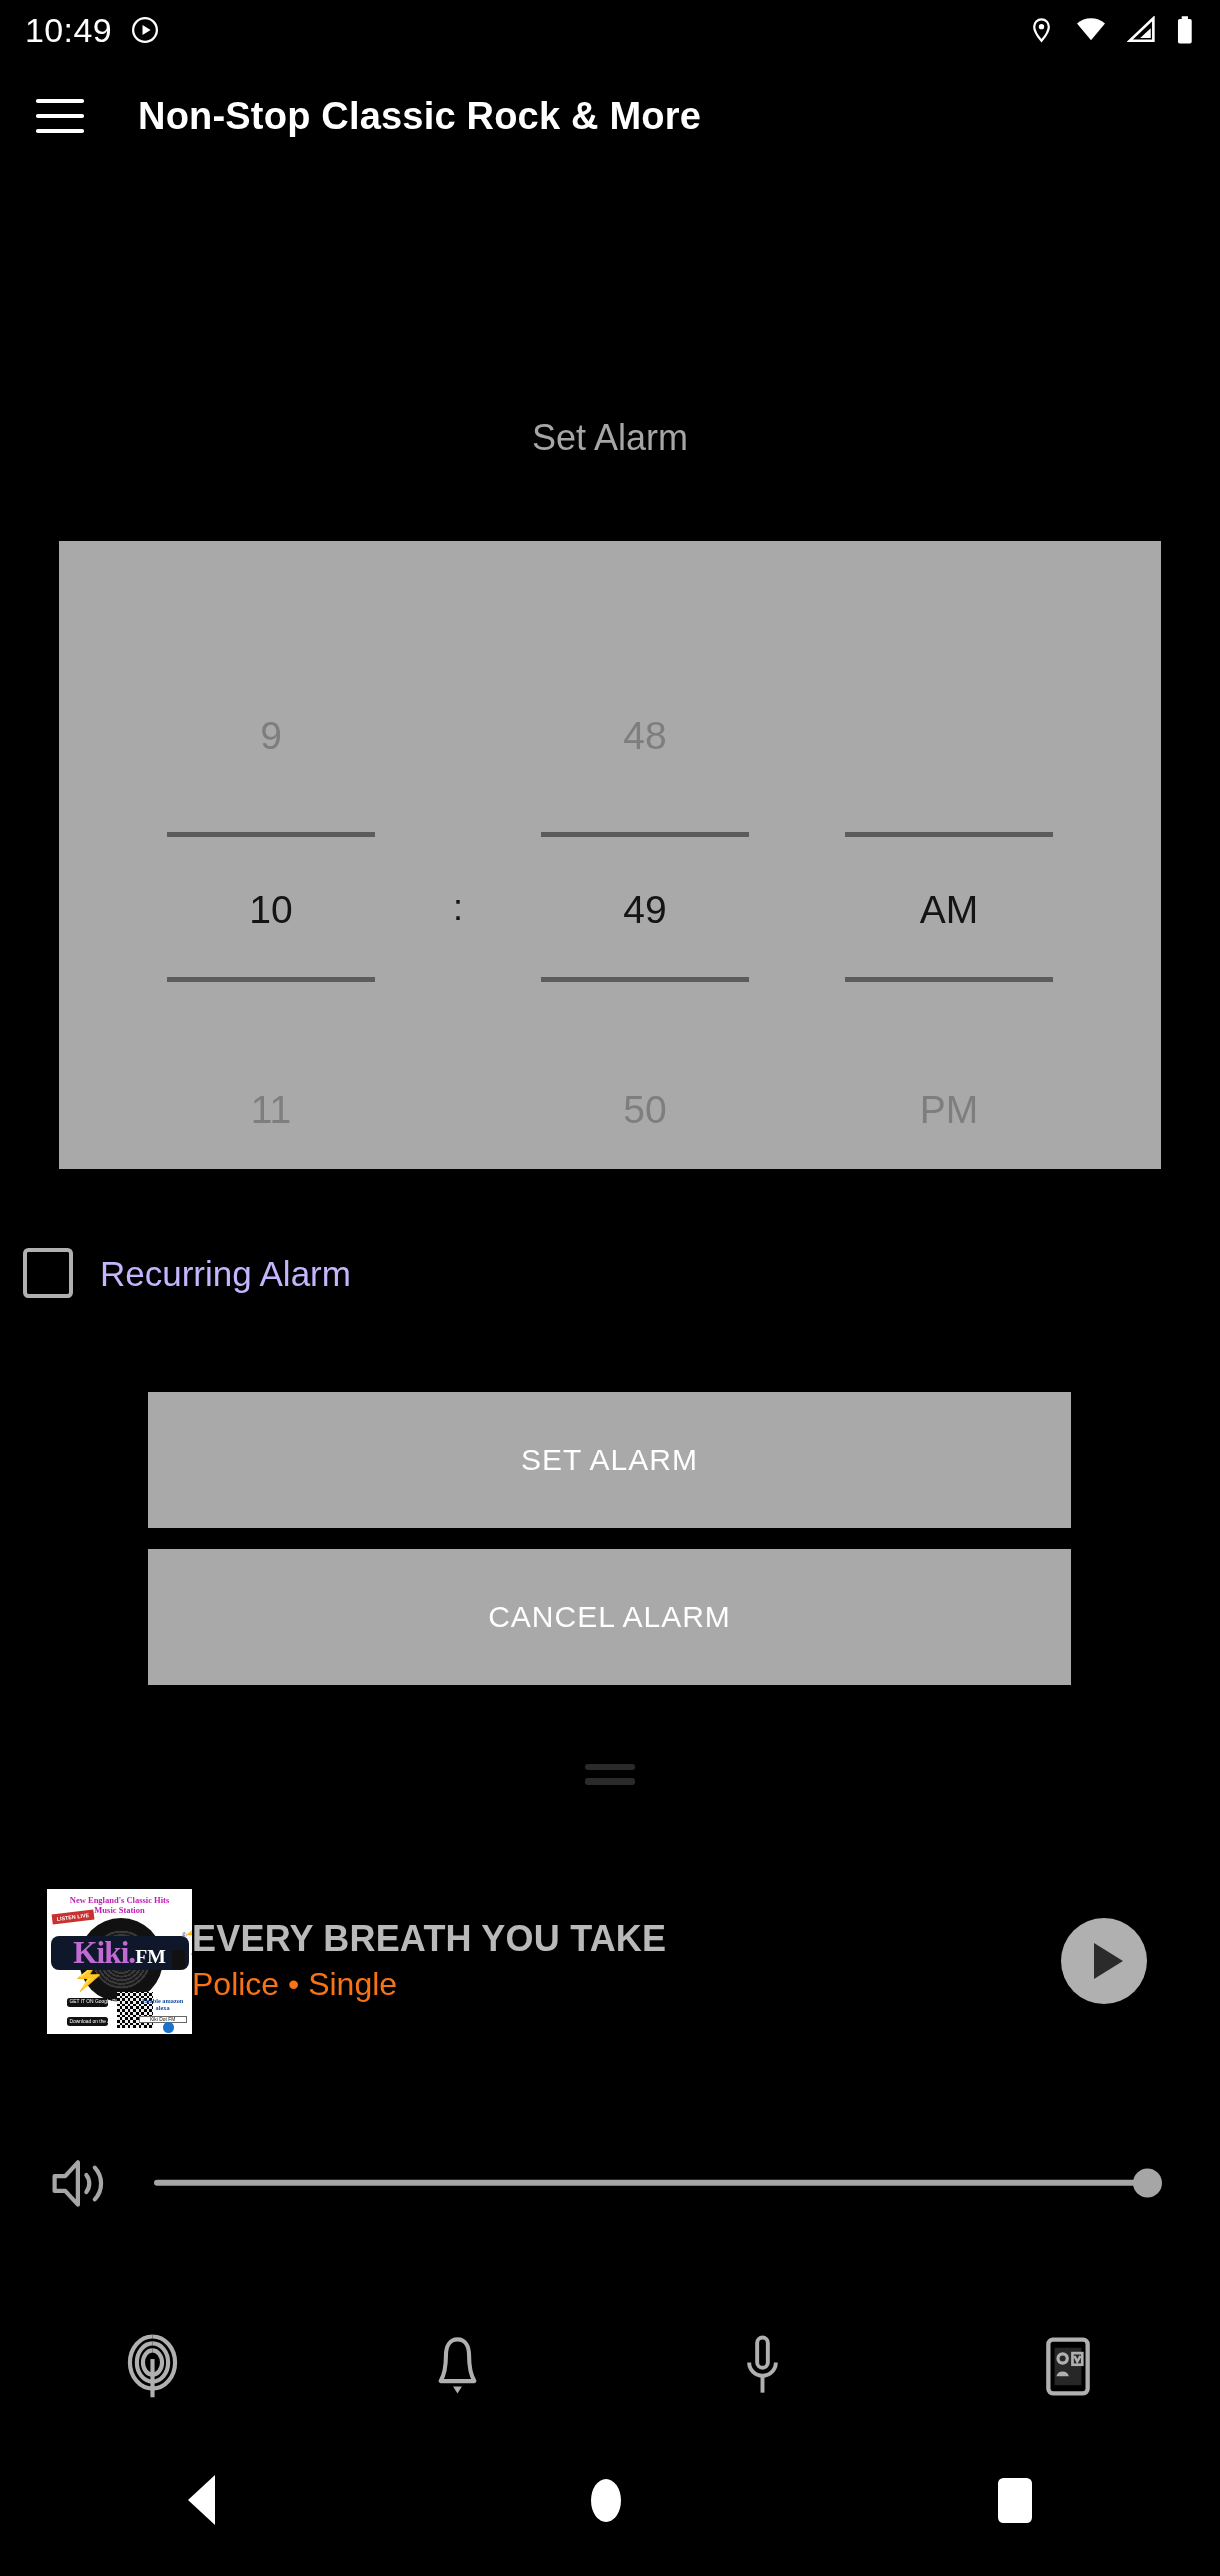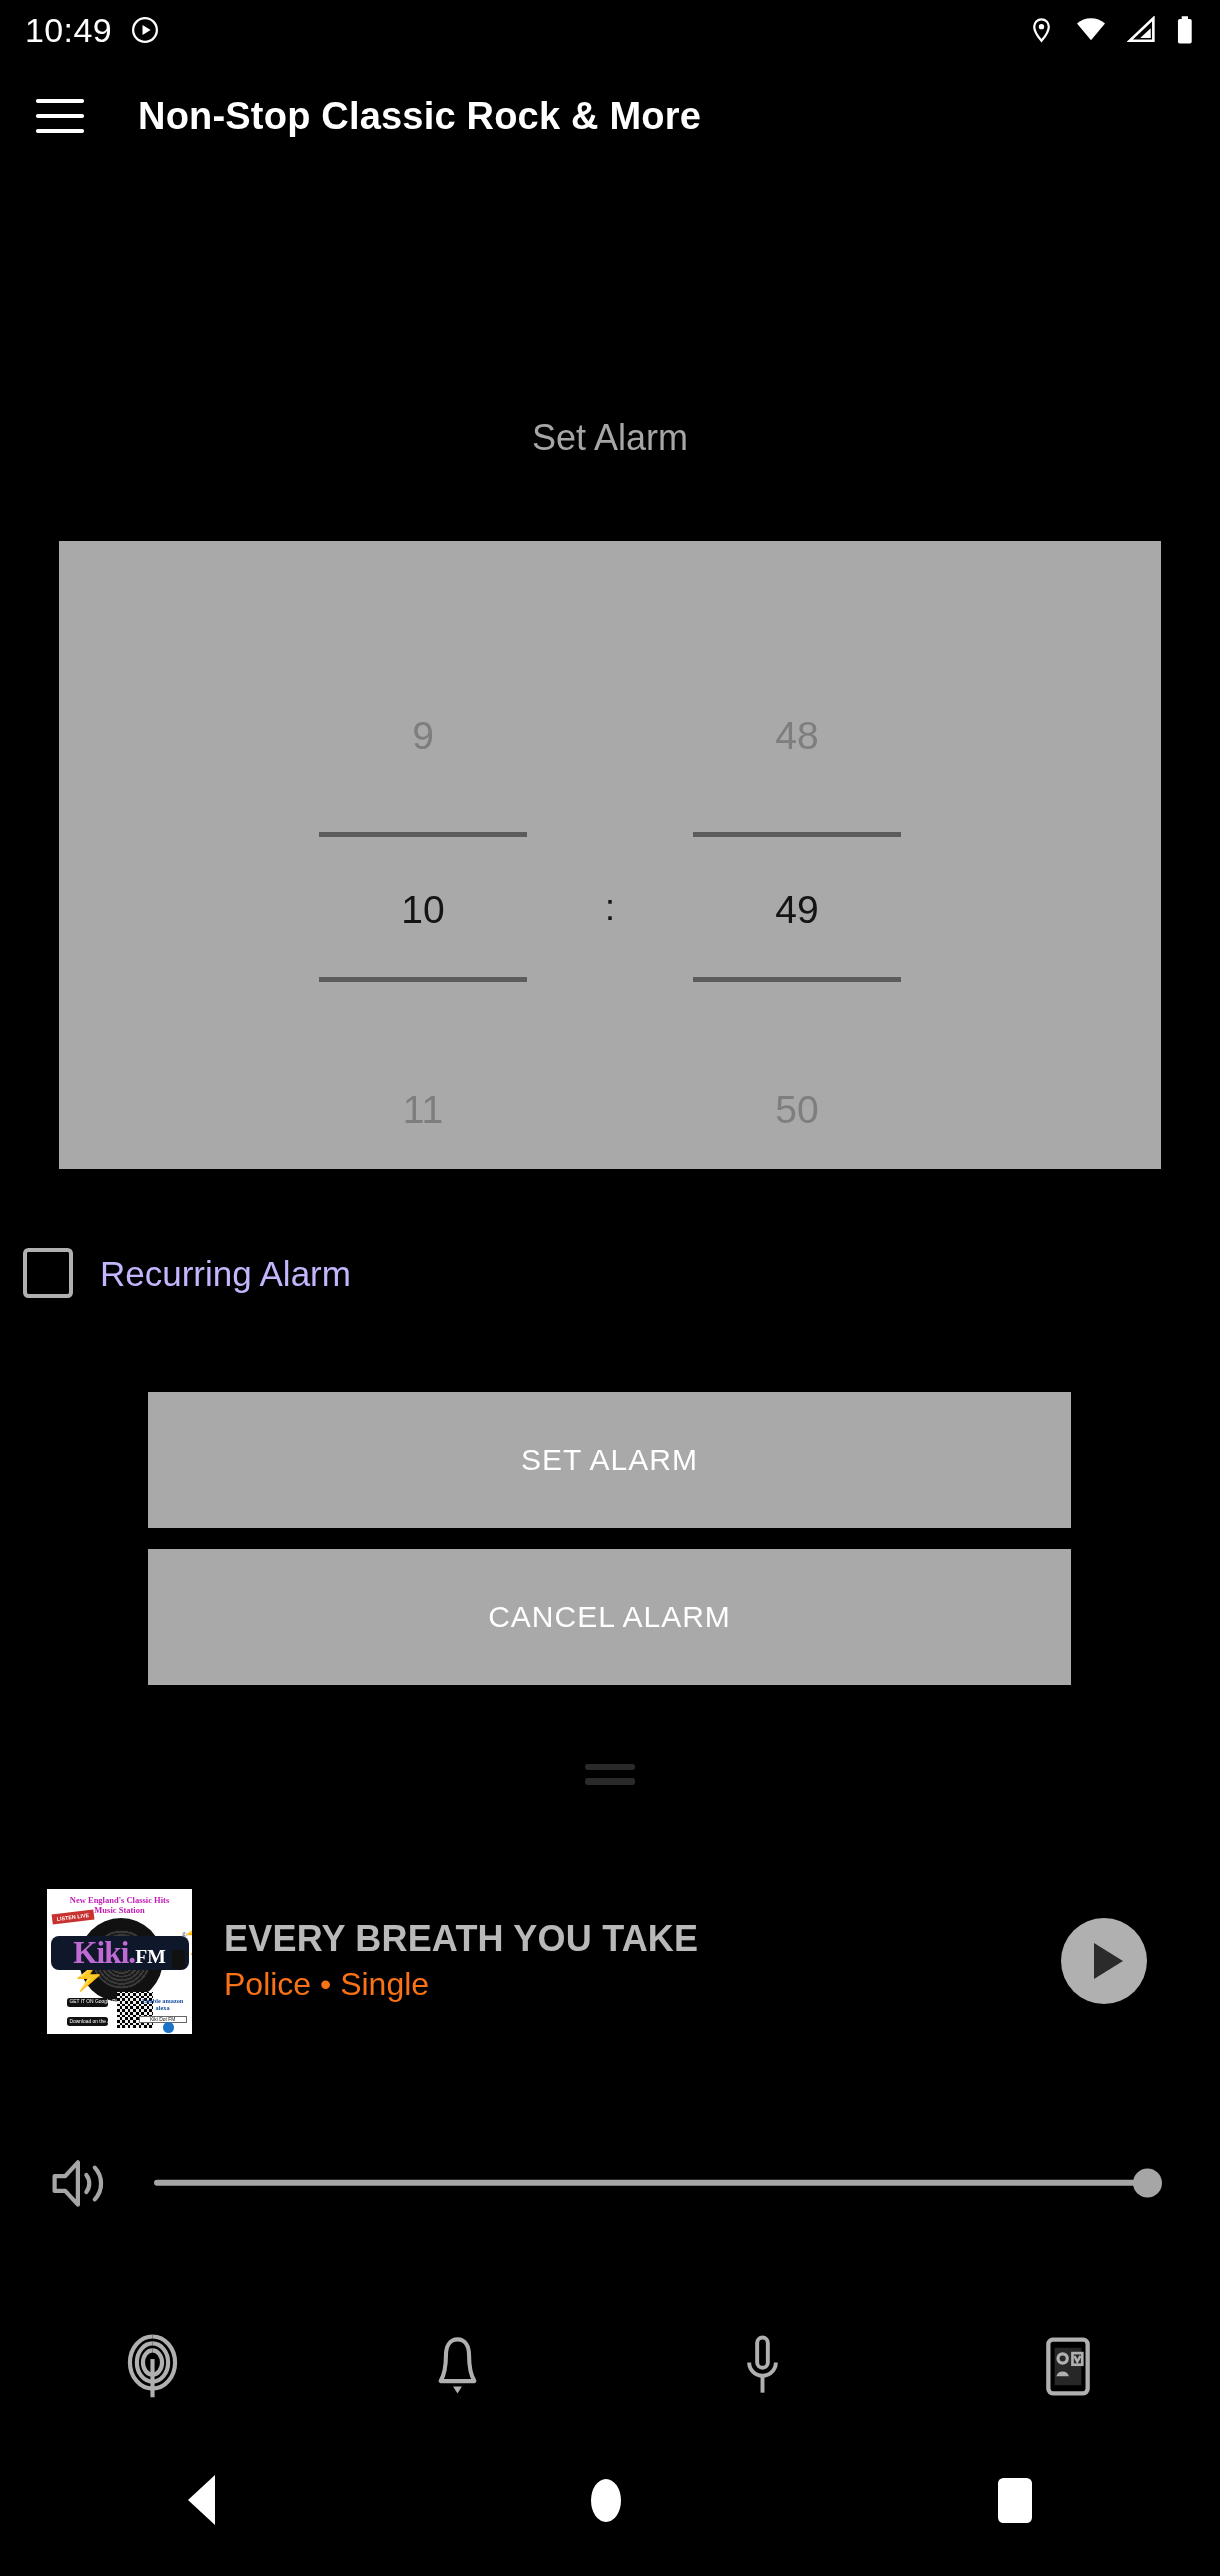--- a/index.html
+++ b/index.html
@@ -181,21 +181,21 @@
   .art-alexa-dot {
     position:absolute; right:18px; bottom:0.9px; width:10.7px; height:10.7px;
     border-radius:50%; background:#1a73c8;
   }
   .art-phone {
     position:absolute; right:7.2px; top:61px; width:12.5px; height:19.7px;
     background:#111; border-radius:1.8px;
   }
   .art-reg { position:absolute; right:5.4px; top:43px; font-size:6.3px; color:#444; }
 
-  .track-meta { margin-left:32px; flex:1 1 auto; min-width:0; }
+  .track-meta { flex:1 1 auto; min-width:0; }
   .track-title {
     color:#b9b9b9; font-size:36px; font-weight:bold; line-height:1.15;
     letter-spacing:0.2px; white-space:nowrap;
   }
   .track-sub { color:#f97316; font-size:32px; line-height:1.2; margin-top:5.4px; white-space:nowrap; }
   .play-btn {
     width:86px; height:86px; border-radius:50%; background:#b0b0b0;
     margin-right:73px; flex:0 0 auto;
     display:flex; align-items:center; justify-content:center;
   }
@@ -310,20 +310,27 @@
       </div>
 
       <div class="pcol">
         <div class="pval ghost ghost-top">48</div>
         <div class="rule top"></div>
         <div class="pval sel sel-mid">49</div>
         <div class="rule bot"></div>
         <div class="pval ghost ghost-bot">50</div>
       </div>
 
+      <div class="pcol">
+        <div class="pval ghost ghost-top"></div>
+        <div class="rule top"></div>
+        <div class="pval sel sel-mid">AM</div>
+        <div class="rule bot"></div>
+        <div class="pval ghost ghost-bot">PM</div>
+      </div>
 
     </div>
   </div>
 
   <div class="recurring">
     <div class="cbox"></div>
     <div class="recurring-label">Recurring Alarm</div>
   </div>
 
   <div class="btn btn-set">SET ALARM</div>

